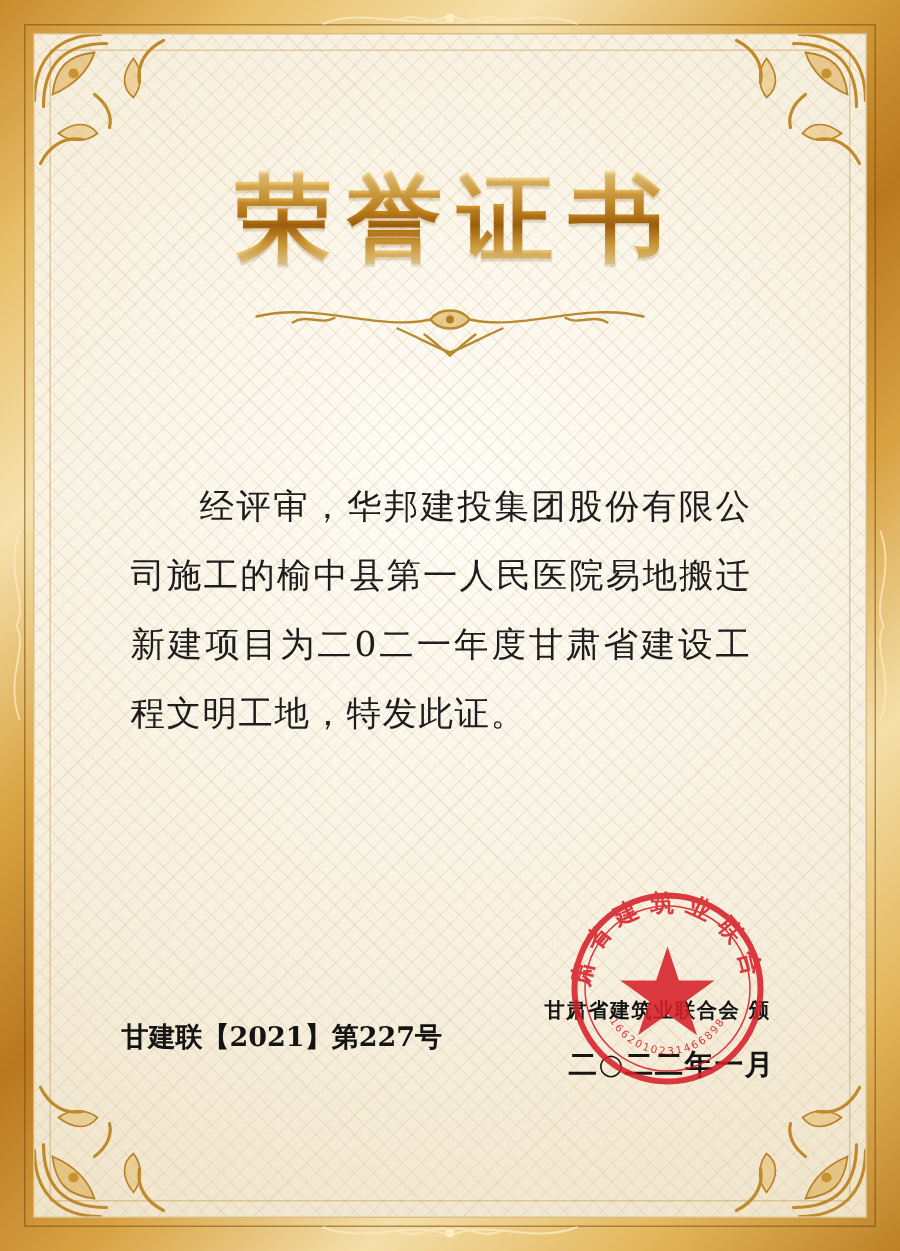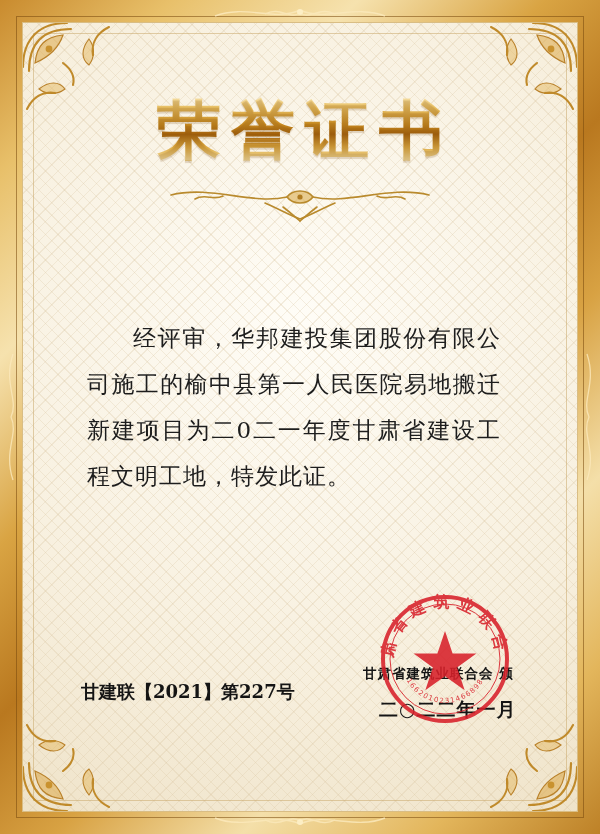--- a/index.html
+++ b/index.html
@@ -84,21 +84,21 @@
     pointer-events: none;
   }
   .edge-orn.top    { left: 50%; top: 2px;    transform: translateX(-50%); }
   .edge-orn.bottom { left: 50%; bottom: 2px; transform: translateX(-50%) scaleY(-1); }
   .edge-orn.left   { left: 1px;  top: 50%;   transform: translateY(-50%); }
   .edge-orn.right  { right: 1px; top: 50%;   transform: translateY(-50%) scaleX(-1); }
 
   
   .title-wrap {
     position: absolute;
-    top: 72px;
+    top: 88px;
     left: 0;
     width: 100%;
     text-align: center;
   }
   .cert-title {
     display: inline-block;
     font-family: "DejaVu Serif", "Liberation Serif", serif;
     font-size: 64px;
     font-weight: bold;
     letter-spacing: 10px;

